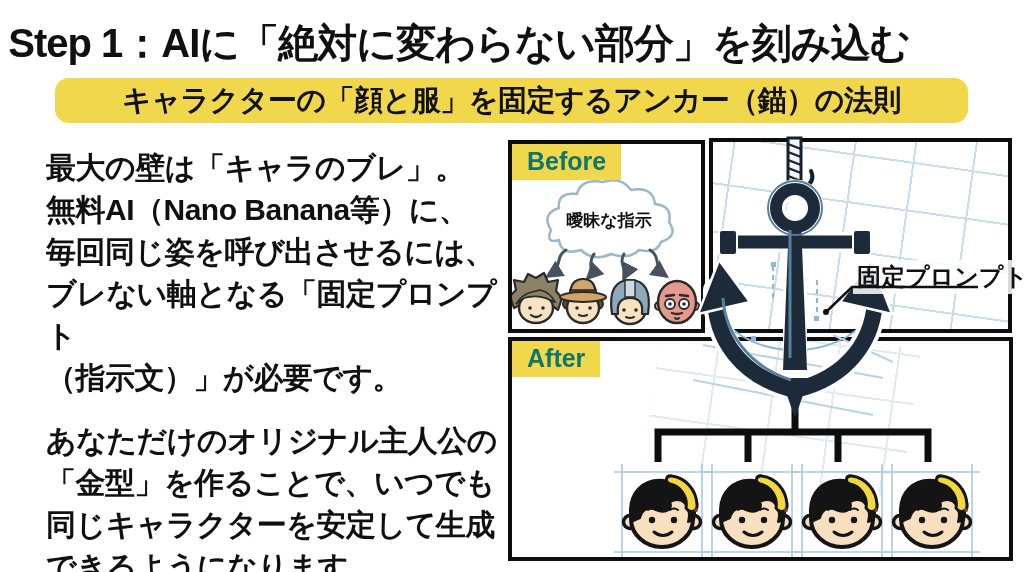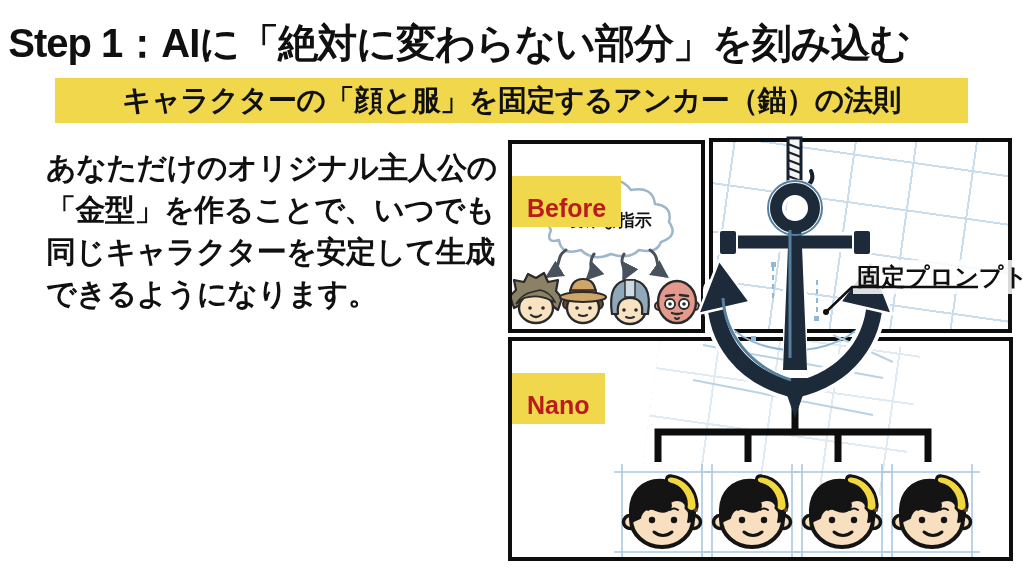--- a/index.html
+++ b/index.html
@@ -9,37 +9,37 @@
   }
   .abs{position:absolute;}
   
   #page-title{
     left:0;top:16px;width:918px;text-align:center;
     font-size:40px;font-weight:bold;letter-spacing:-1px;white-space:nowrap;
   }
   #subtitle-banner{
     left:55px;top:78px;width:913px;height:45px;background:#f0d74b;
     display:flex;align-items:center;justify-content:center;
-    font-size:29px;font-weight:bold;letter-spacing:-.5px;white-space:nowrap;
+    font-size:29px;font-weight:bold;letter-spacing:-.5px;white-space:nowrap;border-radius:14px;
   }
   
   #body-text{left:46px;top:147px;width:465px;}
   #body-text p{
     margin:0;font-size:30px;font-weight:bold;line-height:42px;
     white-space:pre-line;letter-spacing:-.5px;
   }
   #body-text p + p{margin-top:21px;}
   
   .panel{position:absolute;background:#ffffff;border:4px solid #0d0d0d;box-sizing:border-box;}
   #before-panel{left:508px;top:140px;width:197px;height:193px;z-index:2;}
   #anchor-panel{left:709px;top:138px;width:303px;height:195px;overflow:hidden;z-index:1;}
   #after-panel{left:508px;top:337px;width:505px;height:224px;overflow:hidden;z-index:1;}
   .tag{
-    position:absolute;left:0;top:0;background:#f0d74b;color:#b91c1c;
-    font-size:25px;font-weight:bold;line-height:1.15;padding:18px 15px 4px;z-index:3;margin-top:32px;
+    position:absolute;left:0;top:0;background:#f0d74b;color:#0f766e;
+    font-size:25px;font-weight:bold;line-height:1.15;padding:3px 15px 4px;z-index:3;
   }
   .blueprint-grid{
     position:absolute;left:-50px;top:-55px;width:420px;height:310px;
     background-image:
       repeating-linear-gradient(0deg, transparent 0, transparent 46px, #b9d2e6 46px, #b9d2e6 48px),
       repeating-linear-gradient(90deg, transparent 0, transparent 58px, #b9d2e6 58px, #b9d2e6 60px);
     transform:rotate(8deg);opacity:.75;
   }
   .blueprint-grid.faint{left:140px;top:-10px;width:260px;height:150px;opacity:.45;}
   
@@ -55,20 +55,25 @@
 </style>
 </head>
 <body>
 
 <div id="page-title" class="abs">Step 1：AIに「絶対に変わらない部分」を刻み込む</div>
 <div id="subtitle-banner" class="abs">
   <span>キャラクターの「顔と服」を固定するアンカー（錨）の法則</span>
 </div>
 
 <div id="body-text" class="abs">
+  <p>最大の壁は「キャラのブレ」。
+無料AI（Nano Banana等）に、
+毎回同じ姿を呼び出させるには、
+ブレない軸となる「固定プロンプト
+（指示文）」が必要です。</p>
   <p>あなただけのオリジナル主人公の
 「金型」を作ることで、いつでも
 同じキャラクターを安定して生成
 できるようになります。</p>
 </div>
 
 <div id="before-panel" class="panel">
   <div class="tag">Before</div>
   <svg width="189" height="185" viewBox="0 0 189 185">
     <defs>
@@ -133,21 +138,21 @@
     </g>
   </svg>
 </div>
 
 <div id="anchor-panel" class="panel">
   <div class="blueprint-grid"></div>
 </div>
 
 <div id="after-panel" class="panel">
   <div class="blueprint-grid faint"></div>
-  <div class="tag">Nano</div>
+  <div class="tag">After</div>
   <svg class="abs" style="left:-4px;top:-4px;" width="505" height="224" viewBox="0 0 505 224">
     <defs>
       <g id="boy-face">
 
         <g stroke="#a9c9e2" stroke-width="1.6">
           <path d="M10,2 V98 M90,2 V98 M2,10 H98 M2,90 H98" fill="none"></path>
         </g>
         <circle cx="18" cy="60" r="6.5" fill="#f8dfc0" stroke="#141414" stroke-width="3.5"></circle>
         <circle cx="82" cy="60" r="6.5" fill="#f8dfc0" stroke="#141414" stroke-width="3.5"></circle>
         <ellipse cx="50" cy="57" rx="31" ry="28" fill="#f8dfc0" stroke="#141414" stroke-width="4"></ellipse>

